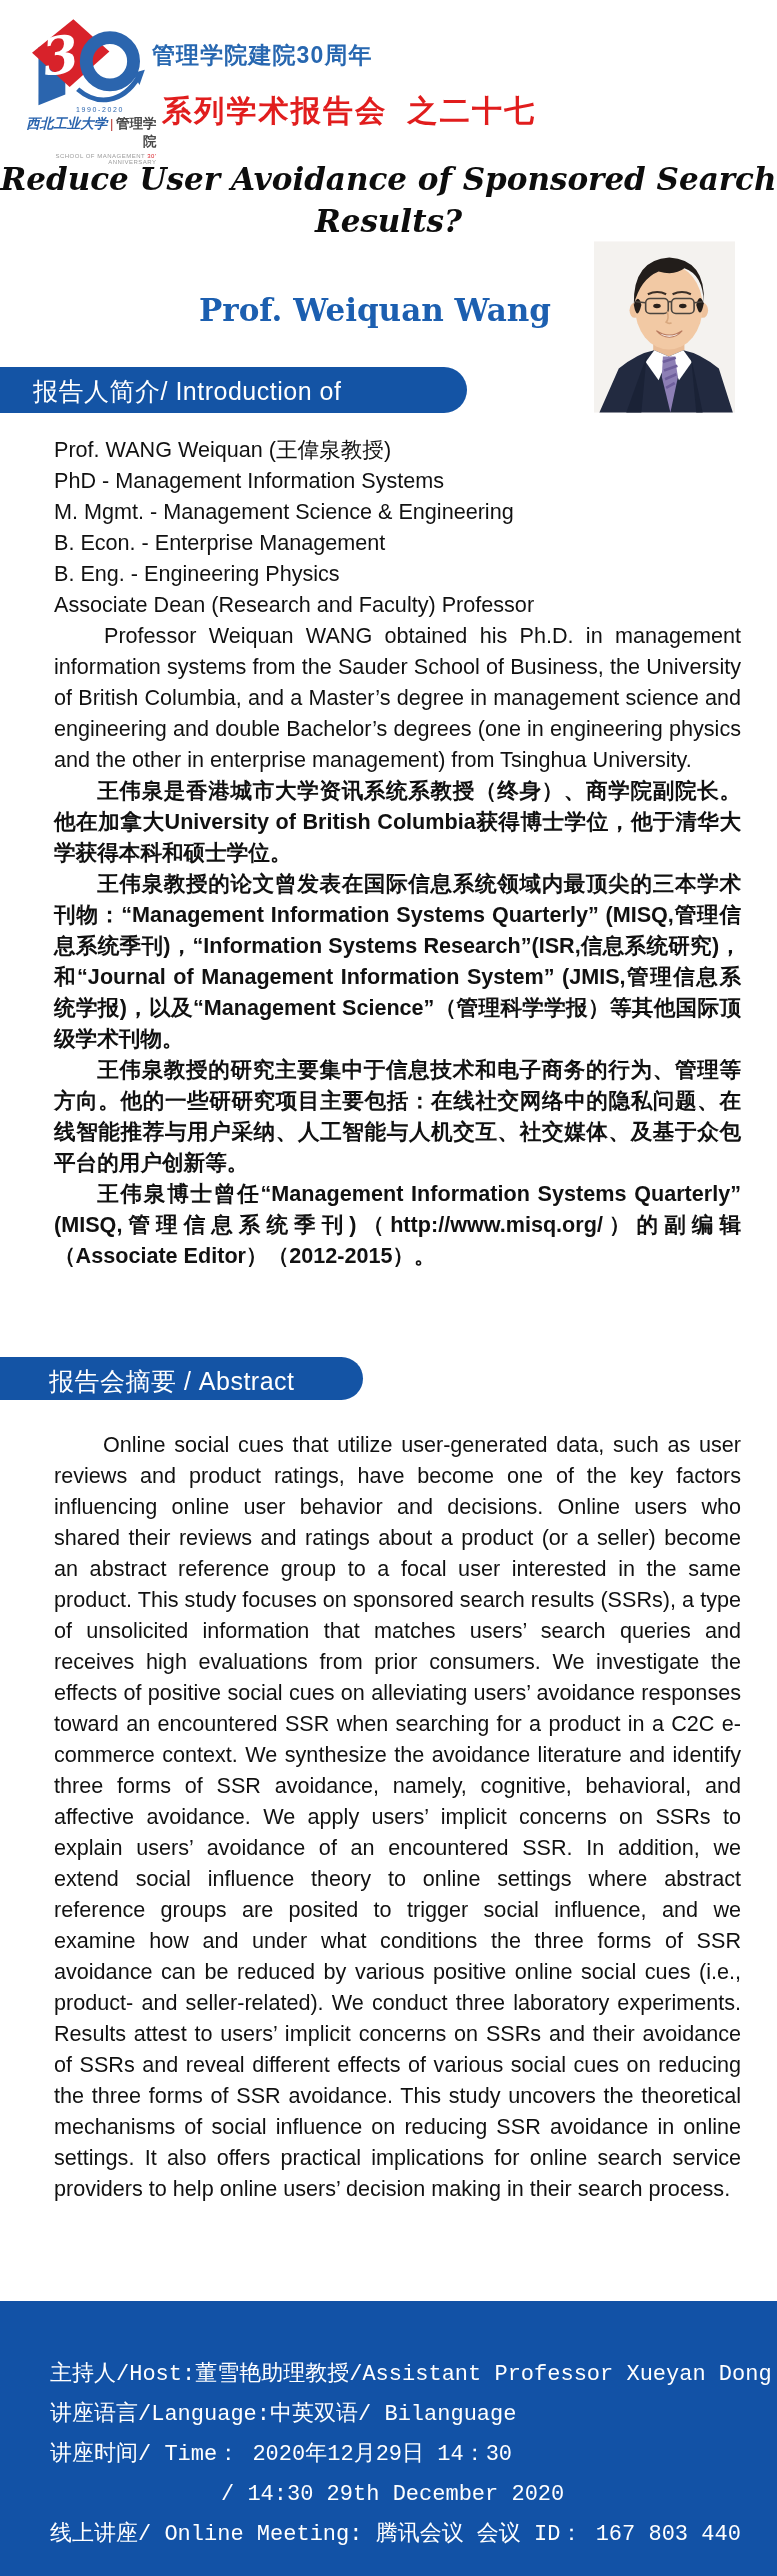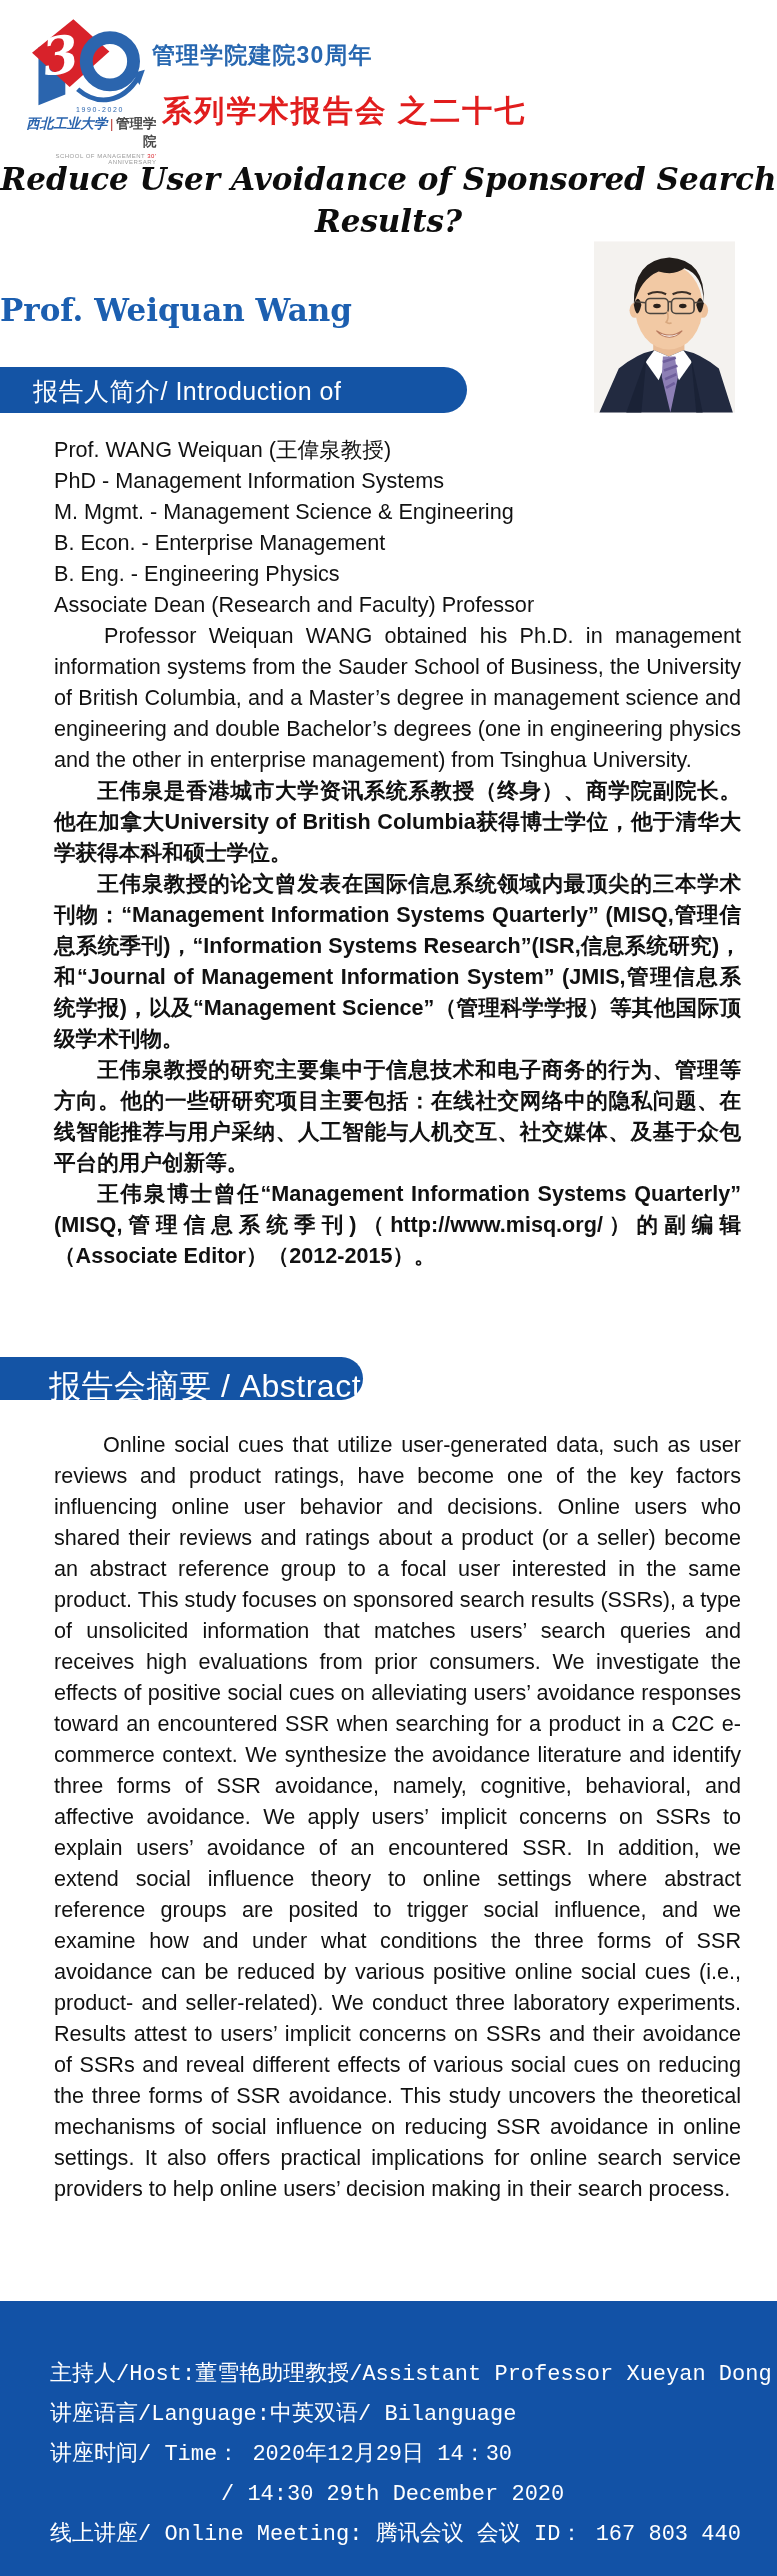--- a/index.html
+++ b/index.html
@@ -12,39 +12,39 @@
   .logo-cal{font-family:"DejaVu Serif",serif;font-style:italic;font-weight:700;
             color:#2B65AE;font-size:13.5px;}
   .logo-bar{color:#b7352f;font-size:13px;margin:0 2.7px;font-weight:400;}
   .logo-mg{color:#4a4a4a;font-weight:700;font-size:13.5px;}
   .logo-en{margin-top:2.2px;font-size:6px;color:#9a9a9a;letter-spacing:0.5px;}
   .logo-en .red{color:#D8222A;}
 
   .hdr-title{position:absolute;left:152px;top:40px;font-size:23px;font-weight:800;
              color:#2767B0;letter-spacing:1.1px;white-space:nowrap;}
   .hdr-sub{position:absolute;left:162px;top:91px;font-size:30px;font-weight:700;
-           color:#E11D1D;letter-spacing:2.2px;white-space:nowrap;}
+           color:#E11D1D;letter-spacing:2.2px;white-space:nowrap;font-family:Liberation Mono, monospace;}
 
   
   .talk-title{position:absolute;left:0;top:158px;width:777px;text-align:center;
               font-family:"DejaVu Serif",serif;font-style:italic;font-weight:700;
               font-size:31px;line-height:42px;color:#0d0d0d;}
-  .speaker{position:absolute;left:0;top:292px;width:750px;text-align:left;
+  .speaker{position:absolute;left:0;top:292px;width:750px;text-align:center;
            font-family:"DejaVu Serif",serif;font-weight:700;font-size:31px;color:#1C5FB0;}
 
   
   .photo{position:absolute;left:594px;top:241px;width:141px;height:172px;overflow:hidden;}
 
   
   .banner{position:absolute;left:0;background:#1454A5;color:#fff;
           border-radius:0 23px 23px 0;box-sizing:border-box;}
   .banner1{top:367px;width:467px;height:46px;padding:8px 0 0 33px;}
   .banner2{top:1357px;width:363px;height:43px;padding:7.6px 0 0 49px;border-radius:0 21.6px 21.6px 0;}
   .banner .btxt{font-size:25px;font-weight:500;letter-spacing:0.5px;white-space:nowrap;}
-  .banner2 .btxt{font-size:32px;}
+  .banner2 .btxt{font-size:25px;}
 
   
   .bio{position:absolute;left:54px;top:434px;width:687px;
        font-size:21.6px;line-height:31px;}
   .bio-line{white-space:nowrap;}
   .para{margin:0;text-align:justify;}
   .para-en{text-indent:50px;}
   .para-cn{text-indent:2em;font-weight:600;}
 
   .abstract{position:absolute;left:54px;top:1429px;width:687px;

